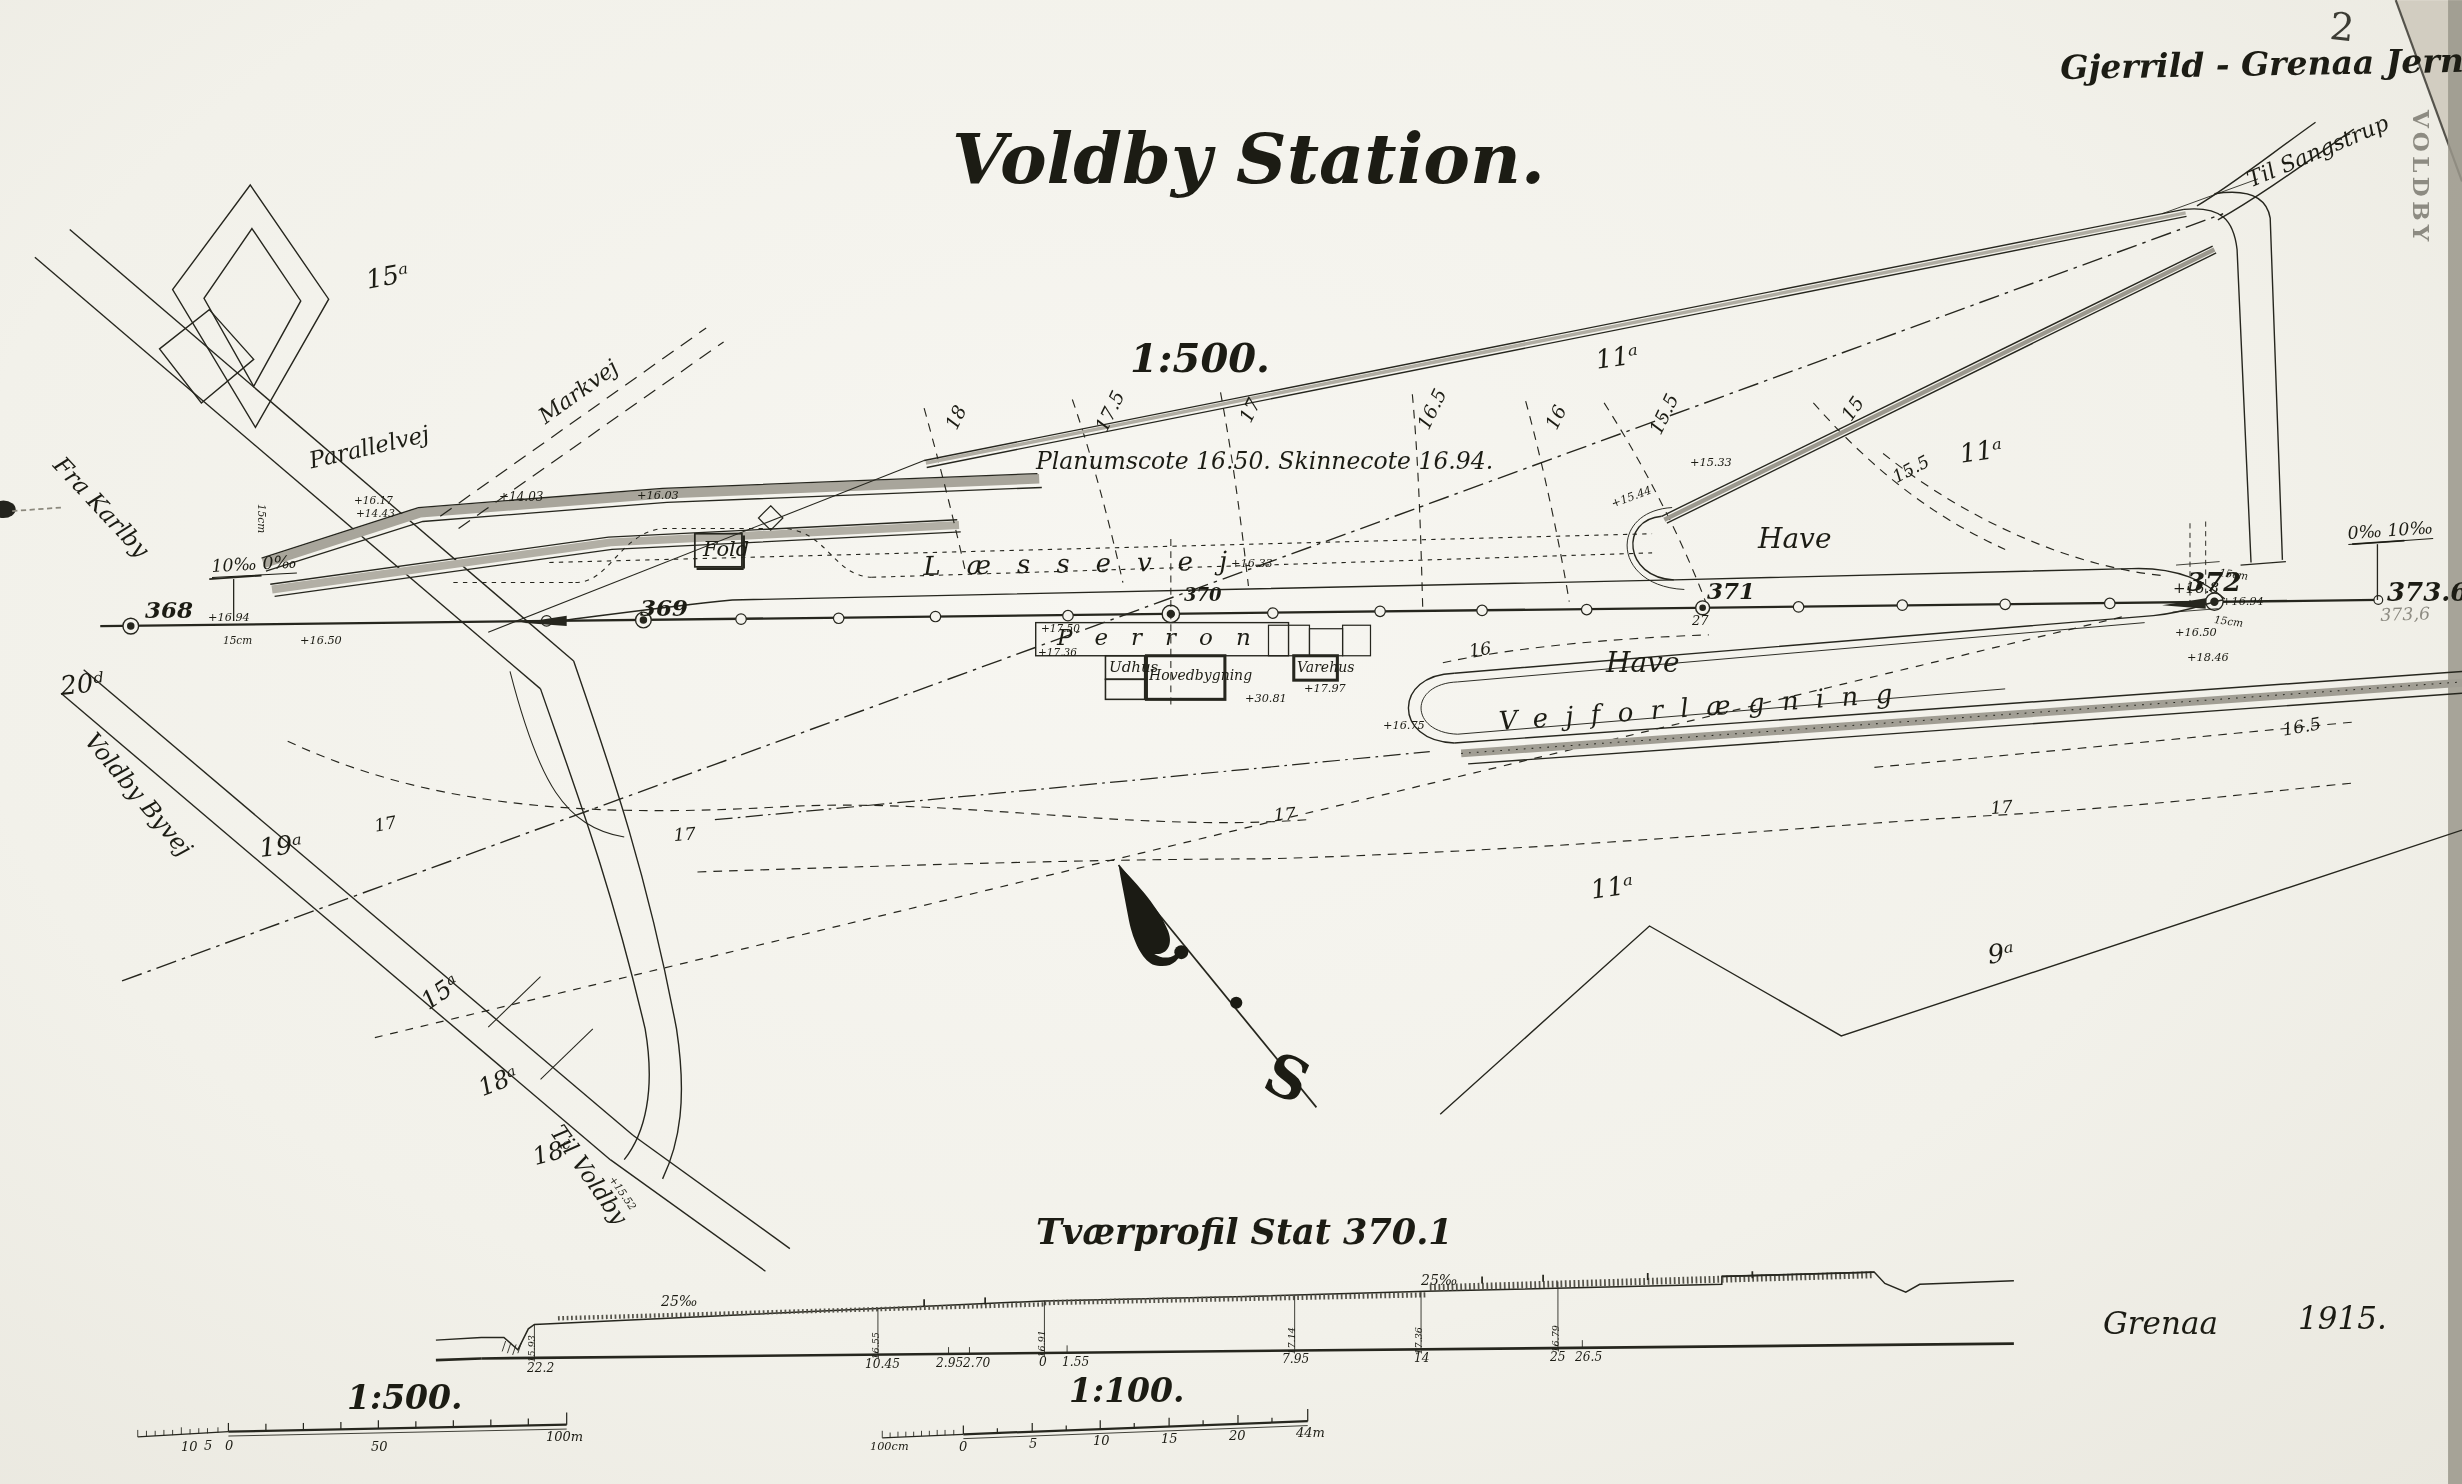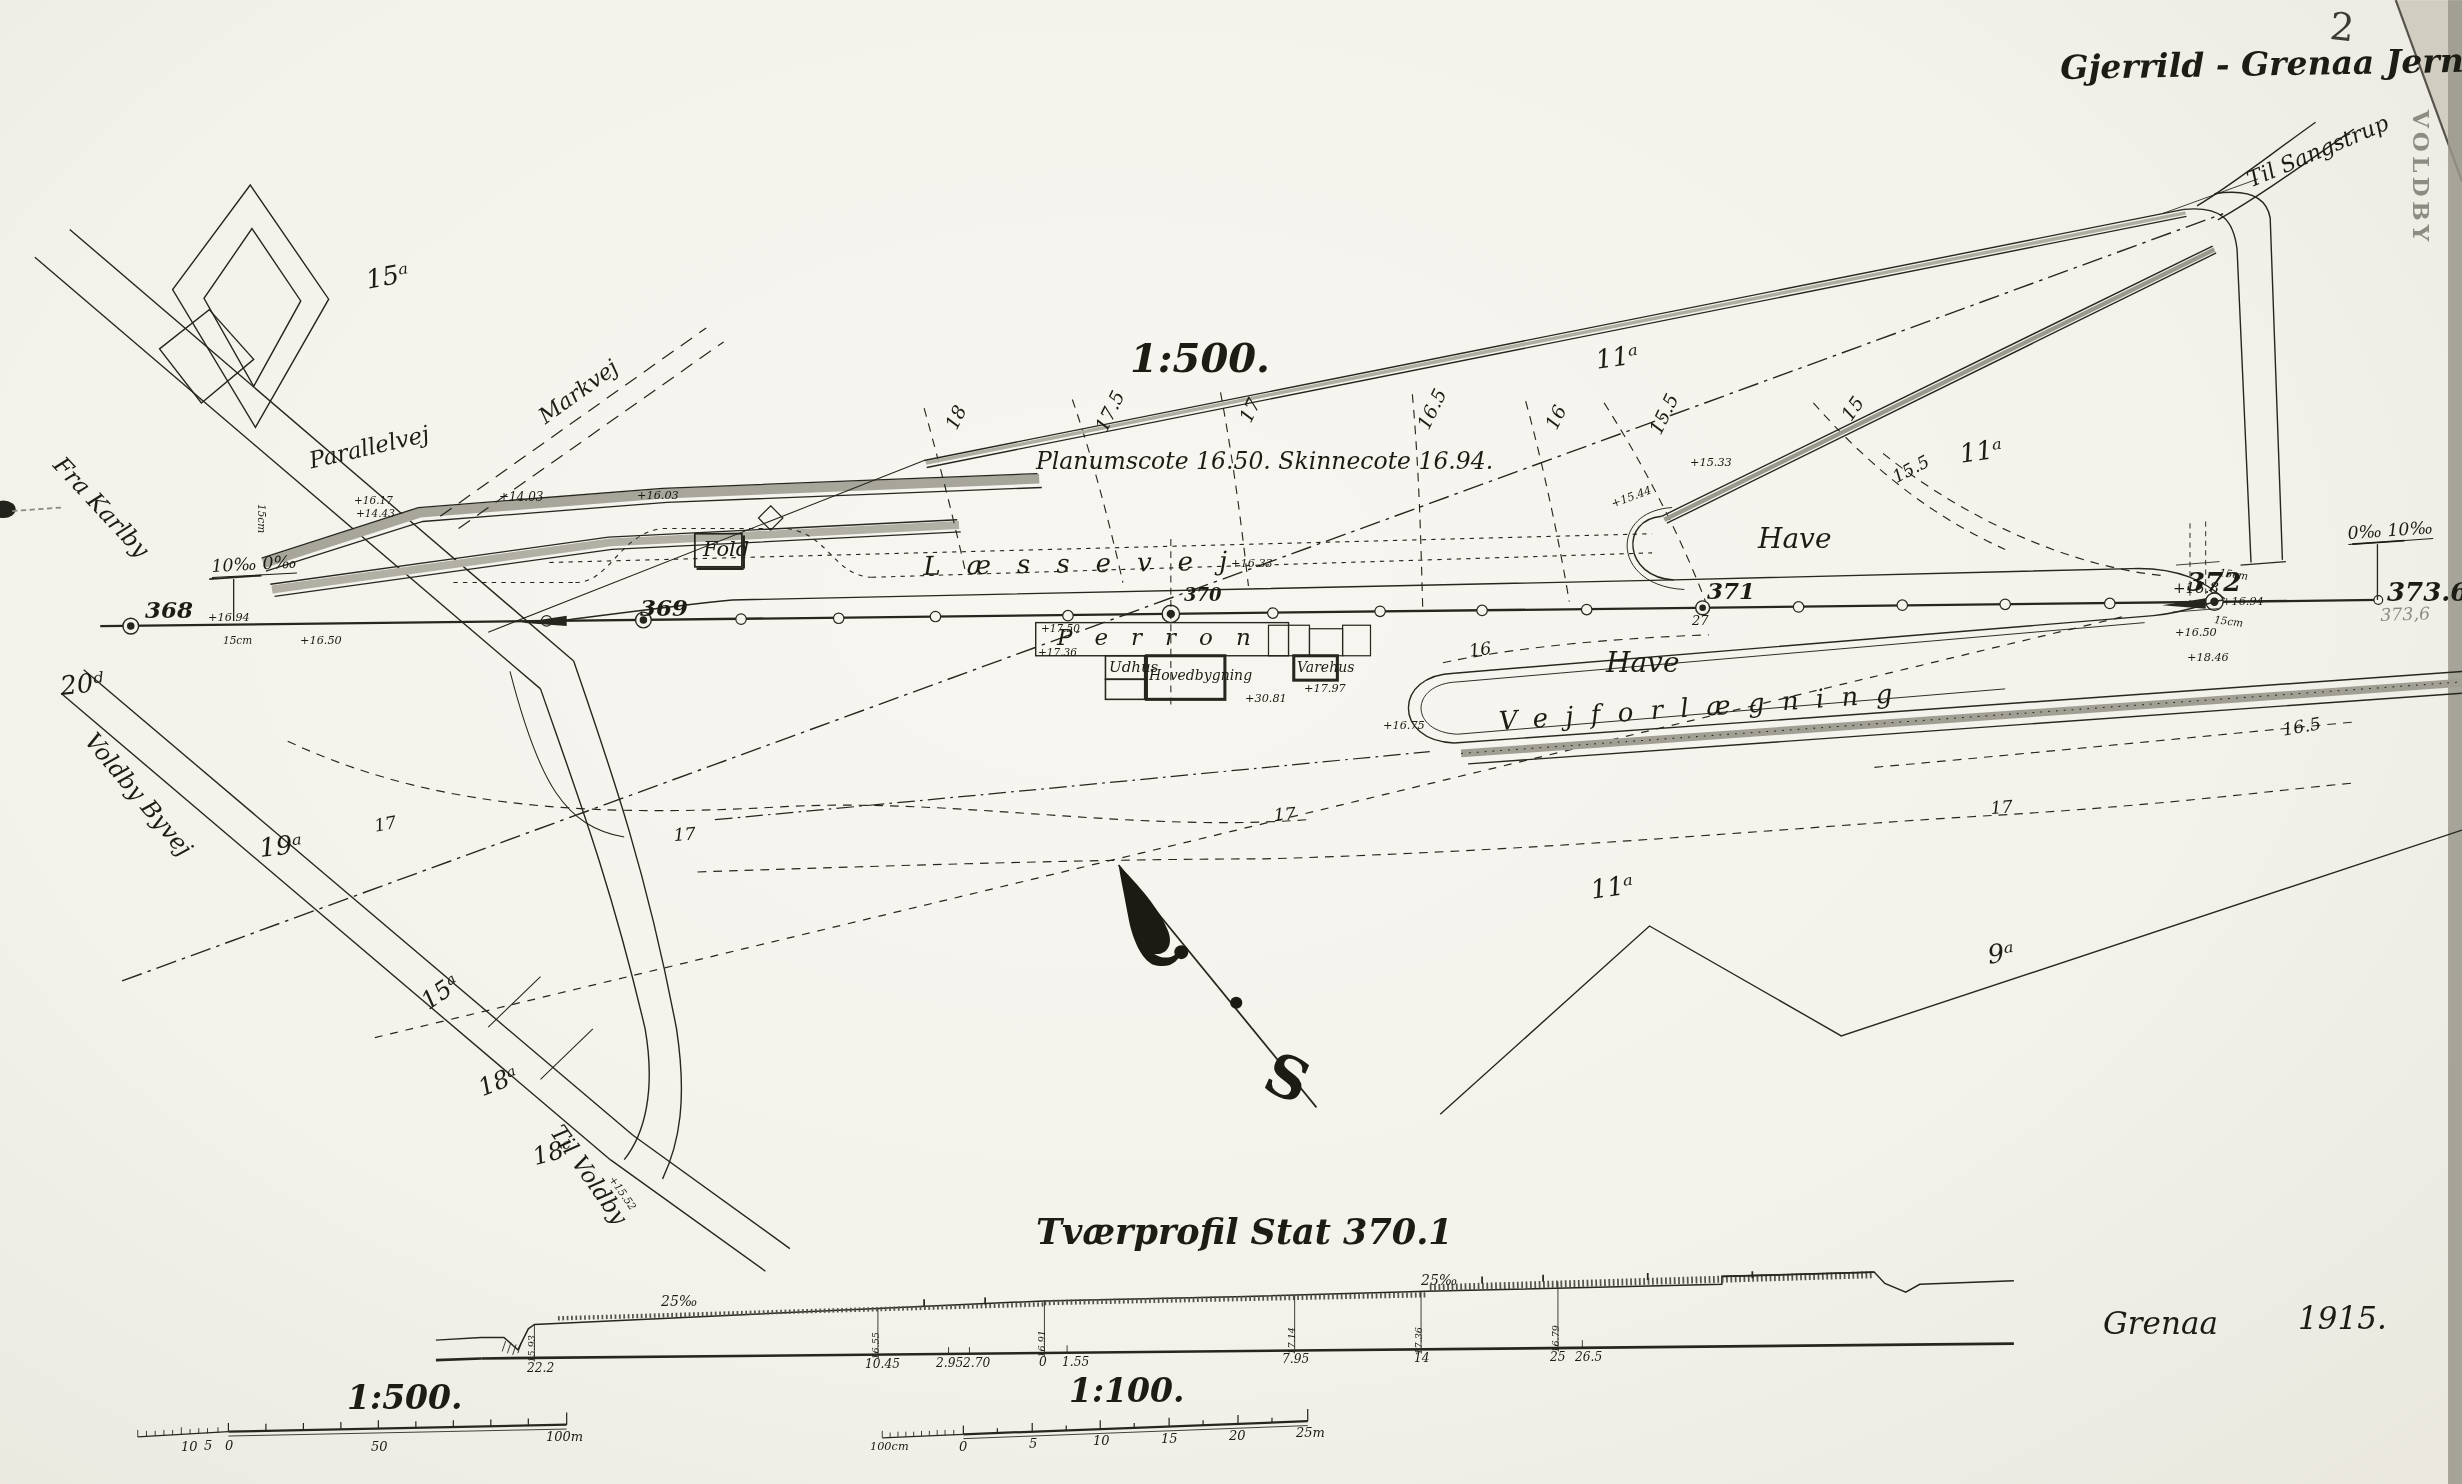--- a/index.html
+++ b/index.html
@@ -301,20 +301,21 @@
         <line x1="1500" y1="1630" x2="1500" y2="1616"></line>
       </g>
     </g>
   </g>
 </svg>
 
 <div class="lbl bold" style="left:2060px;top:51px;font-size:33px;transform:rotate(-1deg)">Gjerrild - Grenaa Jernbane.</div>
 <div class="lbl rm" style="left:2332px;top:7px;font-size:38px;color:#3c3c34;transform:rotate(6deg)">2</div>
 <div class="lbl rm faint bold" style="left:2433px;top:110px;font-size:23px;letter-spacing:4.4px;transform:rotate(90deg)">VOLDBY</div>
 
+<div class="lbl bold" style="left:952px;top:124px;font-size:70px">Voldby Station.</div>
 <div class="lbl bold" style="left:1130px;top:338px;font-size:40px">1:500.</div>
 <div class="lbl" style="left:1036px;top:450px;font-size:23.5px">Planumscote 16.50.   Skinnecote 16.94.</div>
 
 <div class="lbl" style="left:66px;top:453px;font-size:23.5px;transform:rotate(47deg)">Fra Karlby</div>
 <div class="lbl" style="left:98px;top:729px;font-size:23.5px;transform:rotate(50deg)">Voldby Byvej</div>
 <div class="lbl" style="left:565px;top:1121px;font-size:23px;transform:rotate(55deg)">Til Voldby</div>
 <div class="lbl" style="left:2244px;top:171px;font-size:22px;transform:rotate(-23deg)">Til Sangstrup</div>
 <div class="lbl" style="left:307px;top:450px;font-size:23px;transform:rotate(-13deg)">Parallelvej</div>
 <div class="lbl" style="left:535px;top:410px;font-size:22px;transform:rotate(-36deg)">Markvej</div>
 <div class="lbl sp30" style="left:923px;top:553px;font-size:26px;transform:rotate(-1deg)">Læssevej</div>
@@ -423,19 +424,19 @@
 <div class="lbl" style="left:371px;top:1440px;font-size:13px">50</div>
 <div class="lbl" style="left:546px;top:1430px;font-size:13px">100m</div>
 
 <div class="lbl bold" style="left:1069px;top:1374px;font-size:33px">1:100.</div>
 <div class="lbl" style="left:870px;top:1441px;font-size:11.3px">100cm</div>
 <div class="lbl" style="left:959px;top:1440px;font-size:13px">0</div>
 <div class="lbl" style="left:1029px;top:1437px;font-size:13px">5</div>
 <div class="lbl" style="left:1093px;top:1434px;font-size:13px">10</div>
 <div class="lbl" style="left:1161px;top:1432px;font-size:13px">15</div>
 <div class="lbl" style="left:1229px;top:1429px;font-size:13px">20</div>
-<div class="lbl" style="left:1296px;top:1426px;font-size:13px">25m</div>
+<div class="lbl" style="left:1296px;top:1426px;font-size:13px">44m</div>
 
 <div class="lbl" style="left:2103px;top:1308px;font-size:31px">Grenaa</div>
 <div class="lbl" style="left:2298px;top:1303px;font-size:31px">1915.</div>
 
 </div>
 
 
 </body></html>

